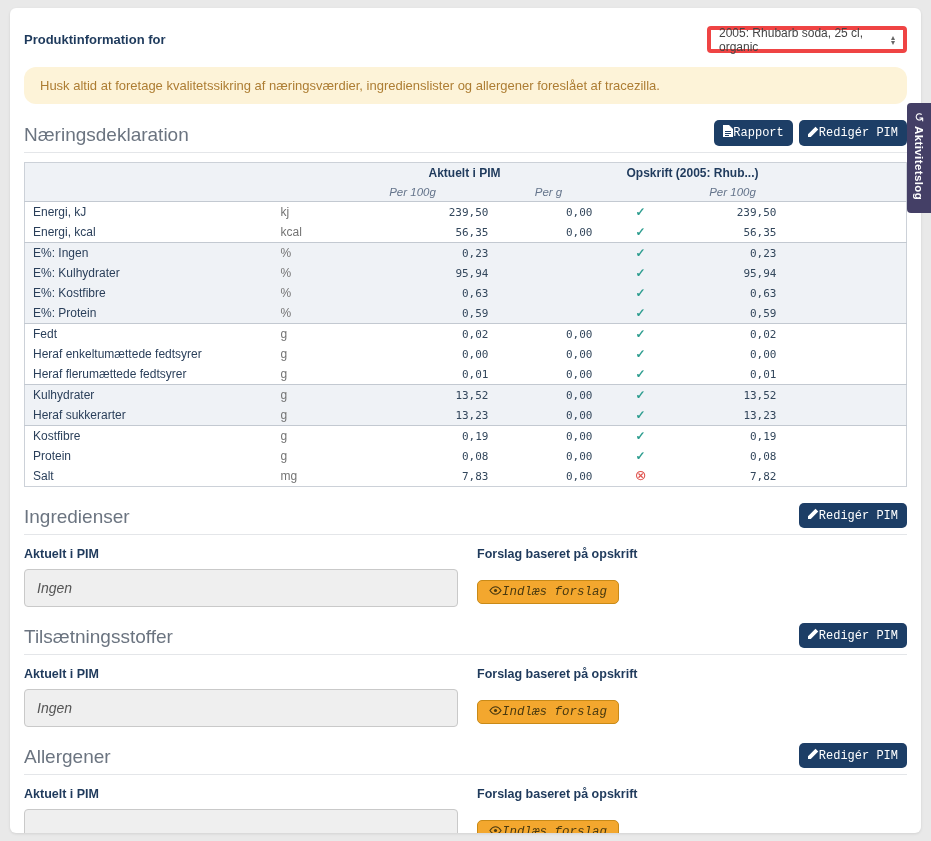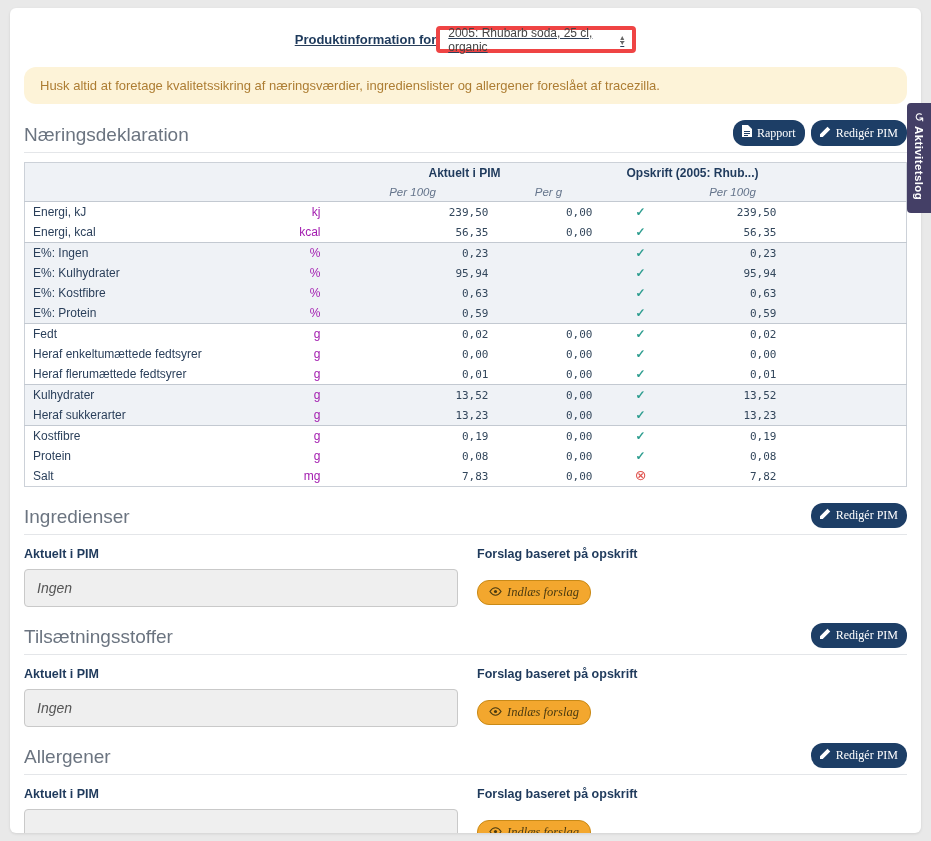--- a/index.html
+++ b/index.html
@@ -14,21 +14,21 @@
     position: absolute;
     left: 10px; top: 8px;
     width: 911px; height: 825px;
     background: #ffffff;
     border-radius: 6px;
     box-shadow: 0 1px 3px rgba(0,0,0,.10);
     padding: 18px 14px 20px 14px;
     overflow: hidden;
   }
   
-  .top-row { display: flex; justify-content: center; align-items: center; text-decoration: underline; }
+  .top-row { display: flex; justify-content: space-between; align-items: center; }
   .page-title { font-size: 13px; font-weight: bold; color: #1e3a5c; }
   .select {
     width: 200px; height: 27px;
     border: 4px solid #ef4444; border-radius: 4px;
     background: #fff;
     display: flex; align-items: center; justify-content: space-between;
     padding: 0 8px;
     font-size: 12px; color: #444;
     cursor: pointer;
   }
@@ -45,23 +45,23 @@
   
   .section-head {
     margin-top: 16px;
     display: flex; justify-content: space-between; align-items: flex-end;
     border-bottom: 1px solid #e4e6e9;
     padding-bottom: 6px;
   }
   .section-head h2 { font-size: 19px; font-weight: 400; color: #6b7480; }
   .head-buttons { display: flex; gap: 6px; }
   .btn {
-    display: inline-flex; align-items: center; gap: 5px;
-    border: none; border-radius: 12px;
-    font-family: Liberation Serif, serif;
+    display: inline-flex; align-items: center; 
+    border: none; border-radius: 5px;
+    font-family: Liberation Mono, monospace;
     font-size: 12px;
     padding: 5px 9px;
     cursor: pointer;
     white-space: nowrap;
   }
   .btn.navy { background: #1d3e66; color: #fff; }
   .btn.orange {
     background: #f3a72e;
     border: 1px solid #c98a17;
     color: #4a3a10;
@@ -77,21 +77,21 @@
     margin-top: 9px;
     border: 1px solid #ccd1d8;
     font-size: 12px;
   }
   table.nutrition th, table.nutrition td { padding: 3px 8px; }
   thead th { background: #eff2f6; font-weight: normal; }
   .th-group { font-weight: bold; color: #1f3a5c; text-align: center; font-size: 12px; padding-top: 6px; }
   .th-sub { font-style: italic; color: #64748b; text-align: center; font-size: 11.5px; padding-bottom: 5px; }
   thead tr.subhead th { border-bottom: 1px solid #c3c9d1; }
   td.td-label { color: #2a3f5a; }
-  td.td-unit { text-align: right; color: #a21caf; margin-top: 12px; }
+  td.td-unit { text-align: left; color: #737373; margin-top: 12px; }
   td.td-num {
     text-align: right;
     font-family: "DejaVu Sans Mono", monospace;
     font-size: 11px;
     color: #33475c;
   }
   td.td-status { text-align: center; }
   tr.alt td { background: #eff2f6; }
   tr.group-start td { border-top: 1px solid #c3c9d1; }
   .check { color: #2d9d8f; font-weight: bold; font-size: 12px; }

